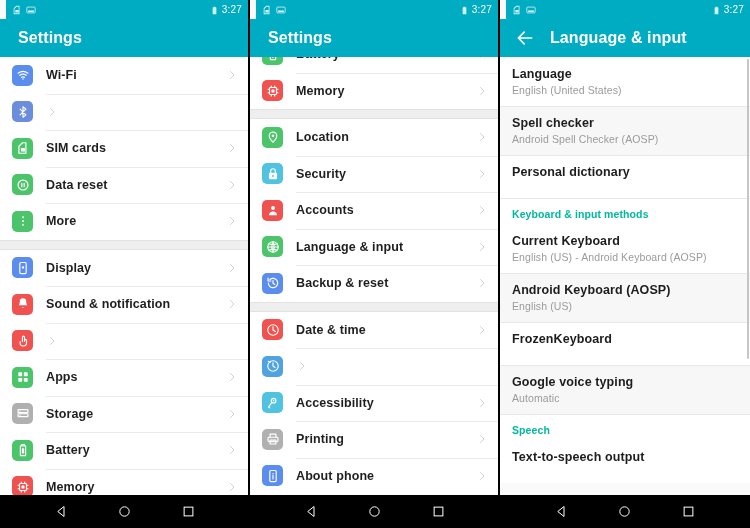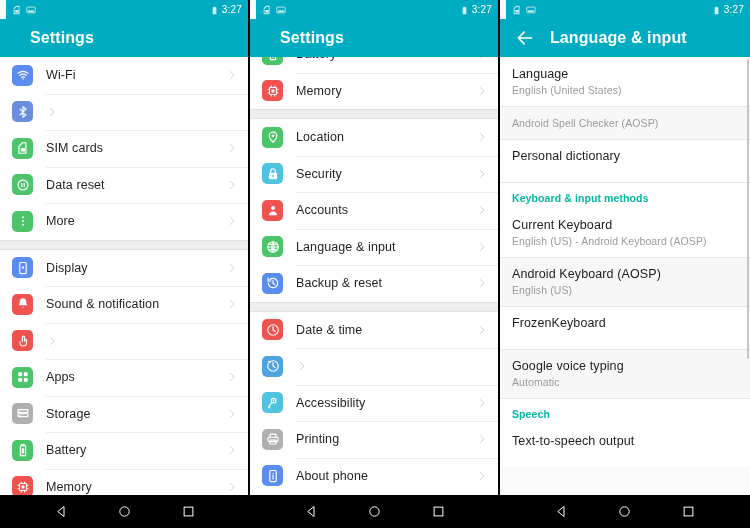--- a/index.html
+++ b/index.html
@@ -58,21 +58,21 @@
     opacity: .82;
   }
   .sb-icon svg { display: block; }
 
   
   .app-bar {
     height: 38px;
     background: #00acc1;
     display: flex;
     align-items: center;
-    padding: 0 30px;
+    padding: 0 18px;
   }
   .app-bar.with-back { padding-left: 10px; }
   .app-title {
     color: #ffffff;
     font-size: 16px;
     font-weight: bold;
     letter-spacing: .1px;
   }
   .back-btn {
     width: 30px;
@@ -87,21 +87,21 @@
 
   
   .list {
     position: relative;
     height: 438px;
     background: #fafafa;
     overflow: hidden;
   }
   #panel-2 .list { height: 438px; }
 
-  .list-inner { position: relative; }
+  .list-inner { position: relative; font-weight: bold; }
   #panel-2 .list-inner { margin-top: -21px; }
 
   .row {
     position: relative;
     display: flex;
     align-items: center;
     height: 36.5px;
     background: #ffffff;
     padding: 0 10px 0 12px;
   }
@@ -166,20 +166,21 @@
     right: 0;
     top: 0;
     height: 1px;
     background: #e8e8e8;
   }
   .li-title {
     font-size: 12.5px;
     color: #1d1d1d;
     line-height: 16px;
     letter-spacing: .1px;
+    font-weight: bold;
   }
   .li-sub {
     font-size: 10.5px;
     color: #9b9b9b;
     line-height: 14px;
     margin-top: 1px;
     letter-spacing: .1px;
   }
   .li-header {
     position: relative;
@@ -695,20 +696,21 @@
       </div>
       <span class="app-title">Language &amp; input</span>
     </div>
     <div class="li-list">
       <div class="li-inner">
           <div class="li-row">
             <div class="li-title">Language</div>
             <div class="li-sub">English (United States)</div>
           </div>
           <div class="li-row alt">
+            <div class="li-title">Spell checker</div>
             <div class="li-sub">Android Spell Checker (AOSP)</div>
           </div>
           <div class="li-row">
             <div class="li-title">Personal dictionary</div>
             <div style="height: 9px;"></div>
           </div>
           <div class="li-header">Keyboard &amp; input methods</div>
           <div class="li-row">
             <div class="li-title">Current Keyboard</div>
             <div class="li-sub">English (US) - Android Keyboard (AOSP)</div>

